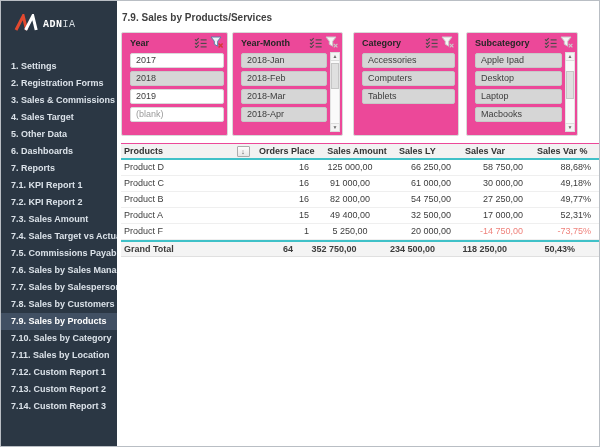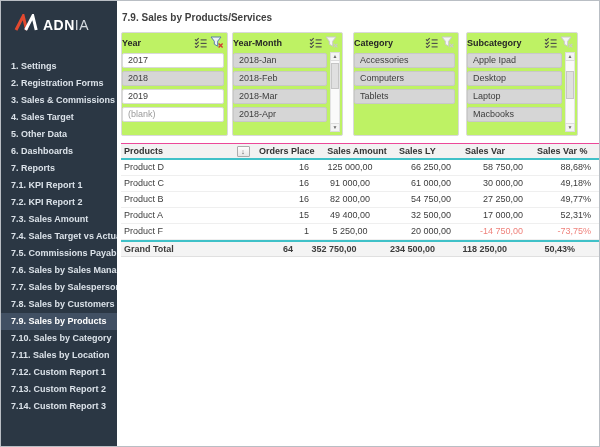--- a/index.html
+++ b/index.html
@@ -4,36 +4,36 @@
 <style>
   * { margin:0; padding:0; box-sizing:border-box; }
   html,body { background:#fff; }
   body { font-family:"Liberation Sans","DejaVu Sans",sans-serif; }
   .app { position:relative; width:600px; height:447px; display:flex; overflow:hidden;
          border:1px solid #b9bec4; background:#fff; }
 
   
   .sidebar { width:116px; background:var(--sidebar-bg); flex:0 0 116px; }
   .logo { display:flex; align-items:center; gap:5px; padding:13px 6px 10px 13px; }
-  .brand { color:#fff; font-size:14px; font-weight:700; letter-spacing:.5px; }
+  .brand { color:#fff; font-size:10px; font-weight:700; letter-spacing:.5px;font-family:Liberation Mono, monospace; }
   .brand .light { font-weight:300; color:#d4dae0; }
   .nav { margin-top:13px; }
   .nav-item { color:#dbe2e9; font-size:9px; font-weight:700; line-height:17px; height:17px;
               padding-left:10px; white-space:nowrap; cursor:default; }
   .nav-item.sub { }
   .nav-item.active { background:var(--sidebar-active); color:#fff; }
 
   
   .main { flex:1; background:#fff; padding:0 0 0 4px; position:relative; }
   .page-title { font-size:10px; font-weight:700; color:#3f3f3f; padding:11px 0 0 1px; }
 
   
   .slicers { display:flex; margin-top:9px; }
   .slicer { position:relative; height:104px; border:1px solid #d9d9d9; border-radius:2px;
-            background:#bef264; padding:3px 3px 3px 0; }
+            background:#ec4899; padding:3px 3px 3px 8px; }
   .slicer-head { display:flex; align-items:center; height:13px; margin-bottom:4px; }
   .slicer-title { font-size:9px; font-weight:700; color:#262626; flex:1; white-space:nowrap; }
   .slicer-btn { display:flex; align-items:center; margin-left:3px; cursor:pointer; }
   .slicer-items { display:flex; flex-direction:column; gap:3px; }
   .slicer.has-scroll .slicer-items { margin-right:12px; }
   .slicer-item { height:15px; line-height:13px; font-size:9px; color:#3d3d3d; padding-left:5px;
                  border-radius:2px; border:1px solid #d9d9d9; background:#fff; cursor:pointer; }
   .slicer-item.sel { background:var(--sel-gray); border-color:#c8c8c8; }
   .slicer-item.blank { color:#9a9a9a; }
   .sbar { position:absolute; top:19px; right:2px; bottom:3px; width:10px; }

